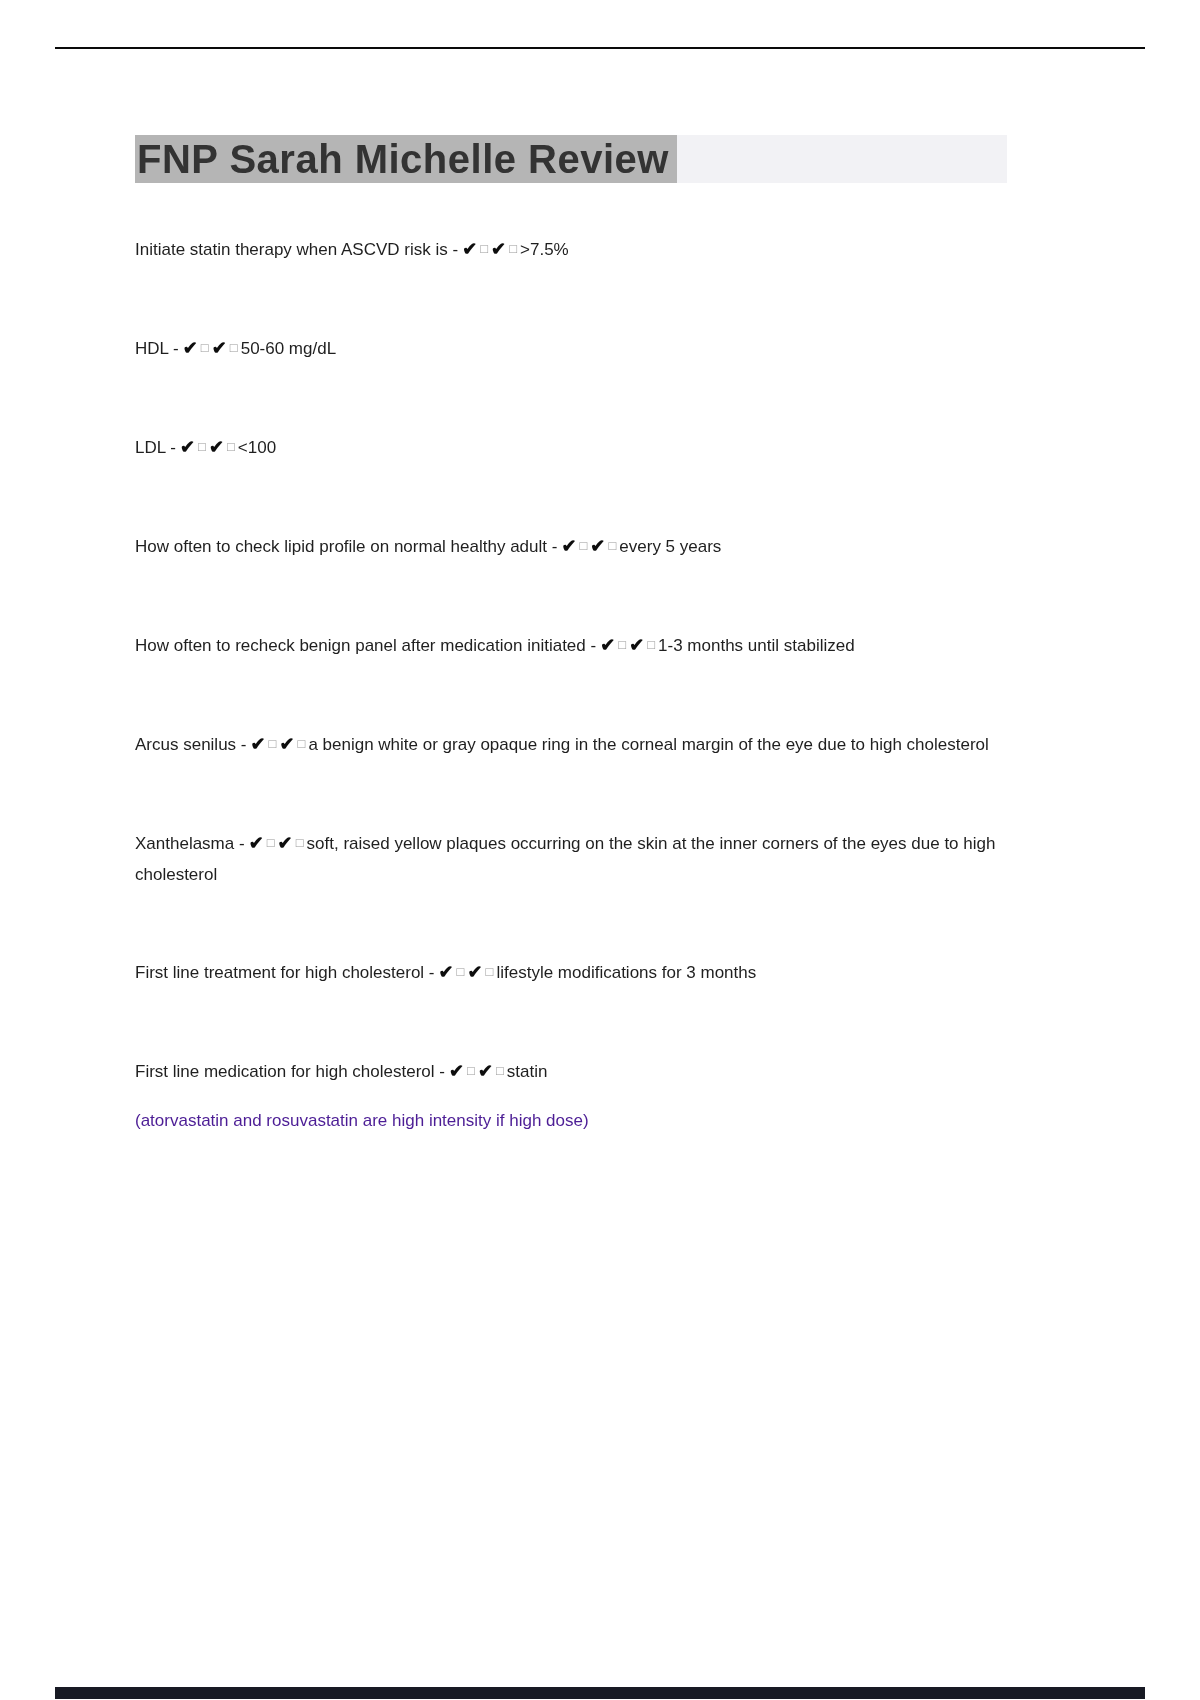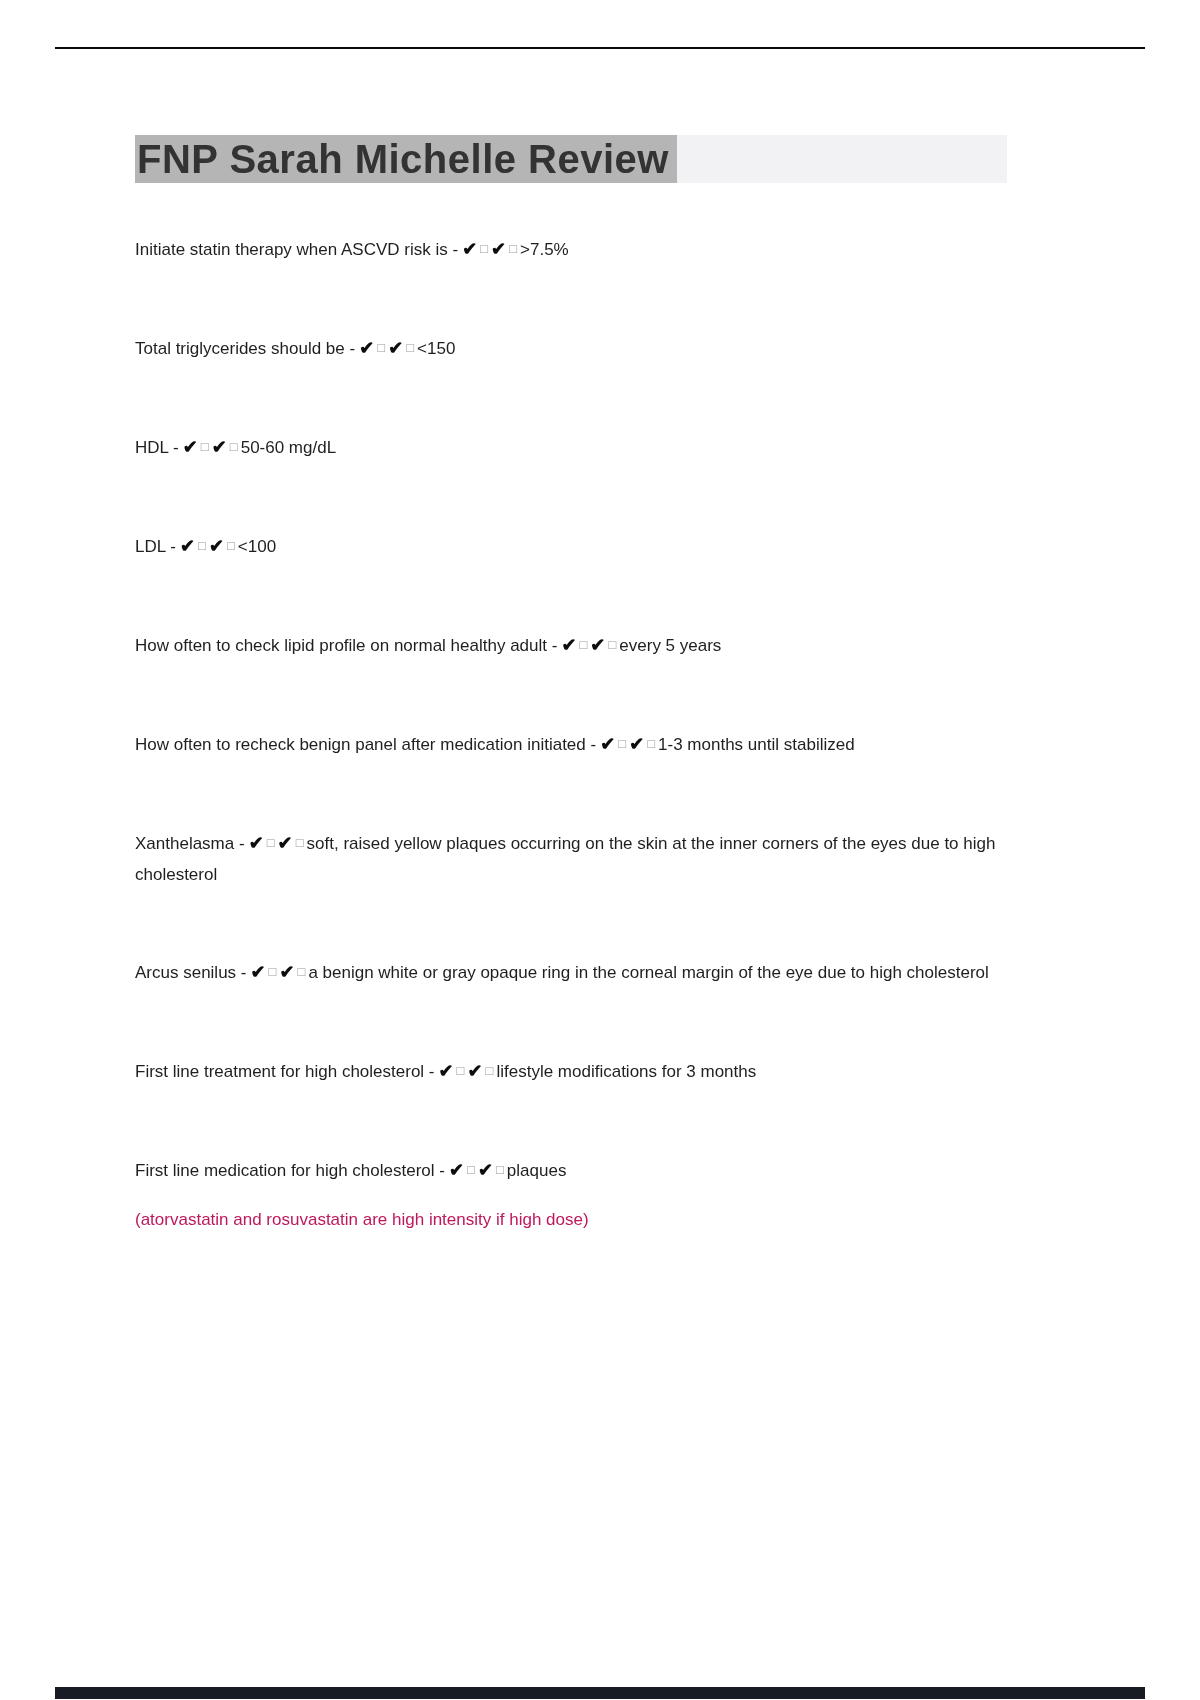--- a/index.html
+++ b/index.html
@@ -64,21 +64,21 @@
     line-height: 30px;
     color: #1f1f1f;
   }
   .qa.last {
     margin-bottom: 18px;
   }
   .note {
     margin: 0;
     font-size: 17px;
     line-height: 30px;
-    color: #be185d;
+    color: #4c1d95;
   }
   .marker {
     margin-left: 4px;
     white-space: nowrap;
   }
   .marker .chk {
     font-weight: 700;
     color: #0d0d0d;
     font-size: 18px;
   }
@@ -98,35 +98,34 @@
 <div class="content">
 
   <div class="title-row">
     <h1 class="title">FNP Sarah Michelle Review</h1>
     <div class="title-fill"></div>
   </div>
 
   <p class="qa"><span>Initiate statin therapy when ASCVD risk is -</span><span class="marker"><span class="chk">✔</span><span class="box">□</span><span class="chk">✔</span><span class="box">□</span></span><span>&gt;7.5%</span></p>
 
 
-  <p class="qa"><span>Total triglycerides should be -</span><span class="marker"><span class="chk">✔</span><span class="box">□</span><span class="chk">✔</span><span class="box">□</span></span><span>&lt;150</span></p>
 
   <p class="qa"><span>HDL -</span><span class="marker"><span class="chk">✔</span><span class="box">□</span><span class="chk">✔</span><span class="box">□</span></span><span>50-60 mg/dL</span></p>
 
   <p class="qa"><span>LDL -</span><span class="marker"><span class="chk">✔</span><span class="box">□</span><span class="chk">✔</span><span class="box">□</span></span><span>&lt;100</span></p>
 
   <p class="qa"><span>How often to check lipid profile on normal healthy adult -</span><span class="marker"><span class="chk">✔</span><span class="box">□</span><span class="chk">✔</span><span class="box">□</span></span><span>every 5 years</span></p>
 
   <p class="qa"><span>How often to recheck benign panel after medication initiated -</span><span class="marker"><span class="chk">✔</span><span class="box">□</span><span class="chk">✔</span><span class="box">□</span></span><span>1-3 months until stabilized</span></p>
 
+  <p class="qa"><span>Arcus senilus -</span><span class="marker"><span class="chk">✔</span><span class="box">□</span><span class="chk">✔</span><span class="box">□</span></span><span>a benign white or gray opaque ring in the corneal margin of the eye due to high cholesterol</span></p>
+
   <p class="qa"><span>Xanthelasma -</span><span class="marker"><span class="chk">✔</span><span class="box">□</span><span class="chk">✔</span><span class="box">□</span></span><span>soft, raised yellow plaques occurring on the skin at the inner corners of the eyes due to high cholesterol</span></p>
-
-  <p class="qa"><span>Arcus senilus -</span><span class="marker"><span class="chk">✔</span><span class="box">□</span><span class="chk">✔</span><span class="box">□</span></span><span>a benign white or gray opaque ring in the corneal margin of the eye due to high cholesterol</span></p>
 
   <p class="qa"><span>First line treatment for high cholesterol -</span><span class="marker"><span class="chk">✔</span><span class="box">□</span><span class="chk">✔</span><span class="box">□</span></span><span>lifestyle modifications for 3 months</span></p>
 
-  <p class="qa last"><span>First line medication for high cholesterol -</span><span class="marker"><span class="chk">✔</span><span class="box">□</span><span class="chk">✔</span><span class="box">□</span></span><span>plaques</span></p>
+  <p class="qa last"><span>First line medication for high cholesterol -</span><span class="marker"><span class="chk">✔</span><span class="box">□</span><span class="chk">✔</span><span class="box">□</span></span><span>statin</span></p>
 
   <p class="note">(atorvastatin and rosuvastatin are high intensity if high dose)</p>
 
 </div>
 
 <div class="bottom-bar"></div>
 
 </body></html>

